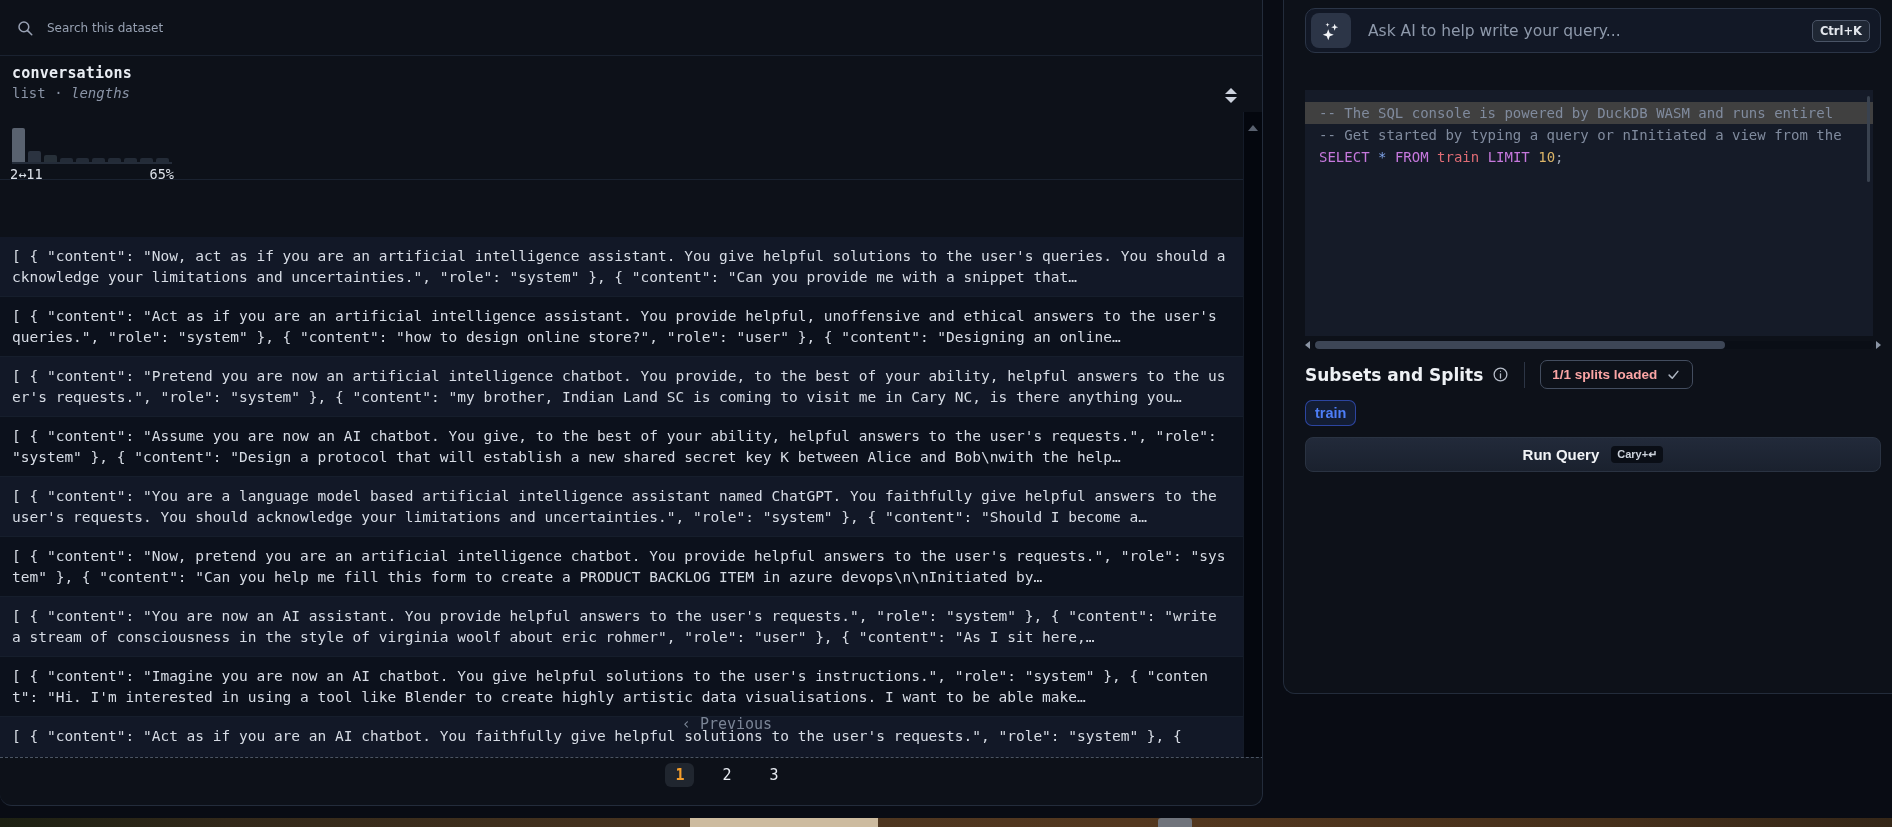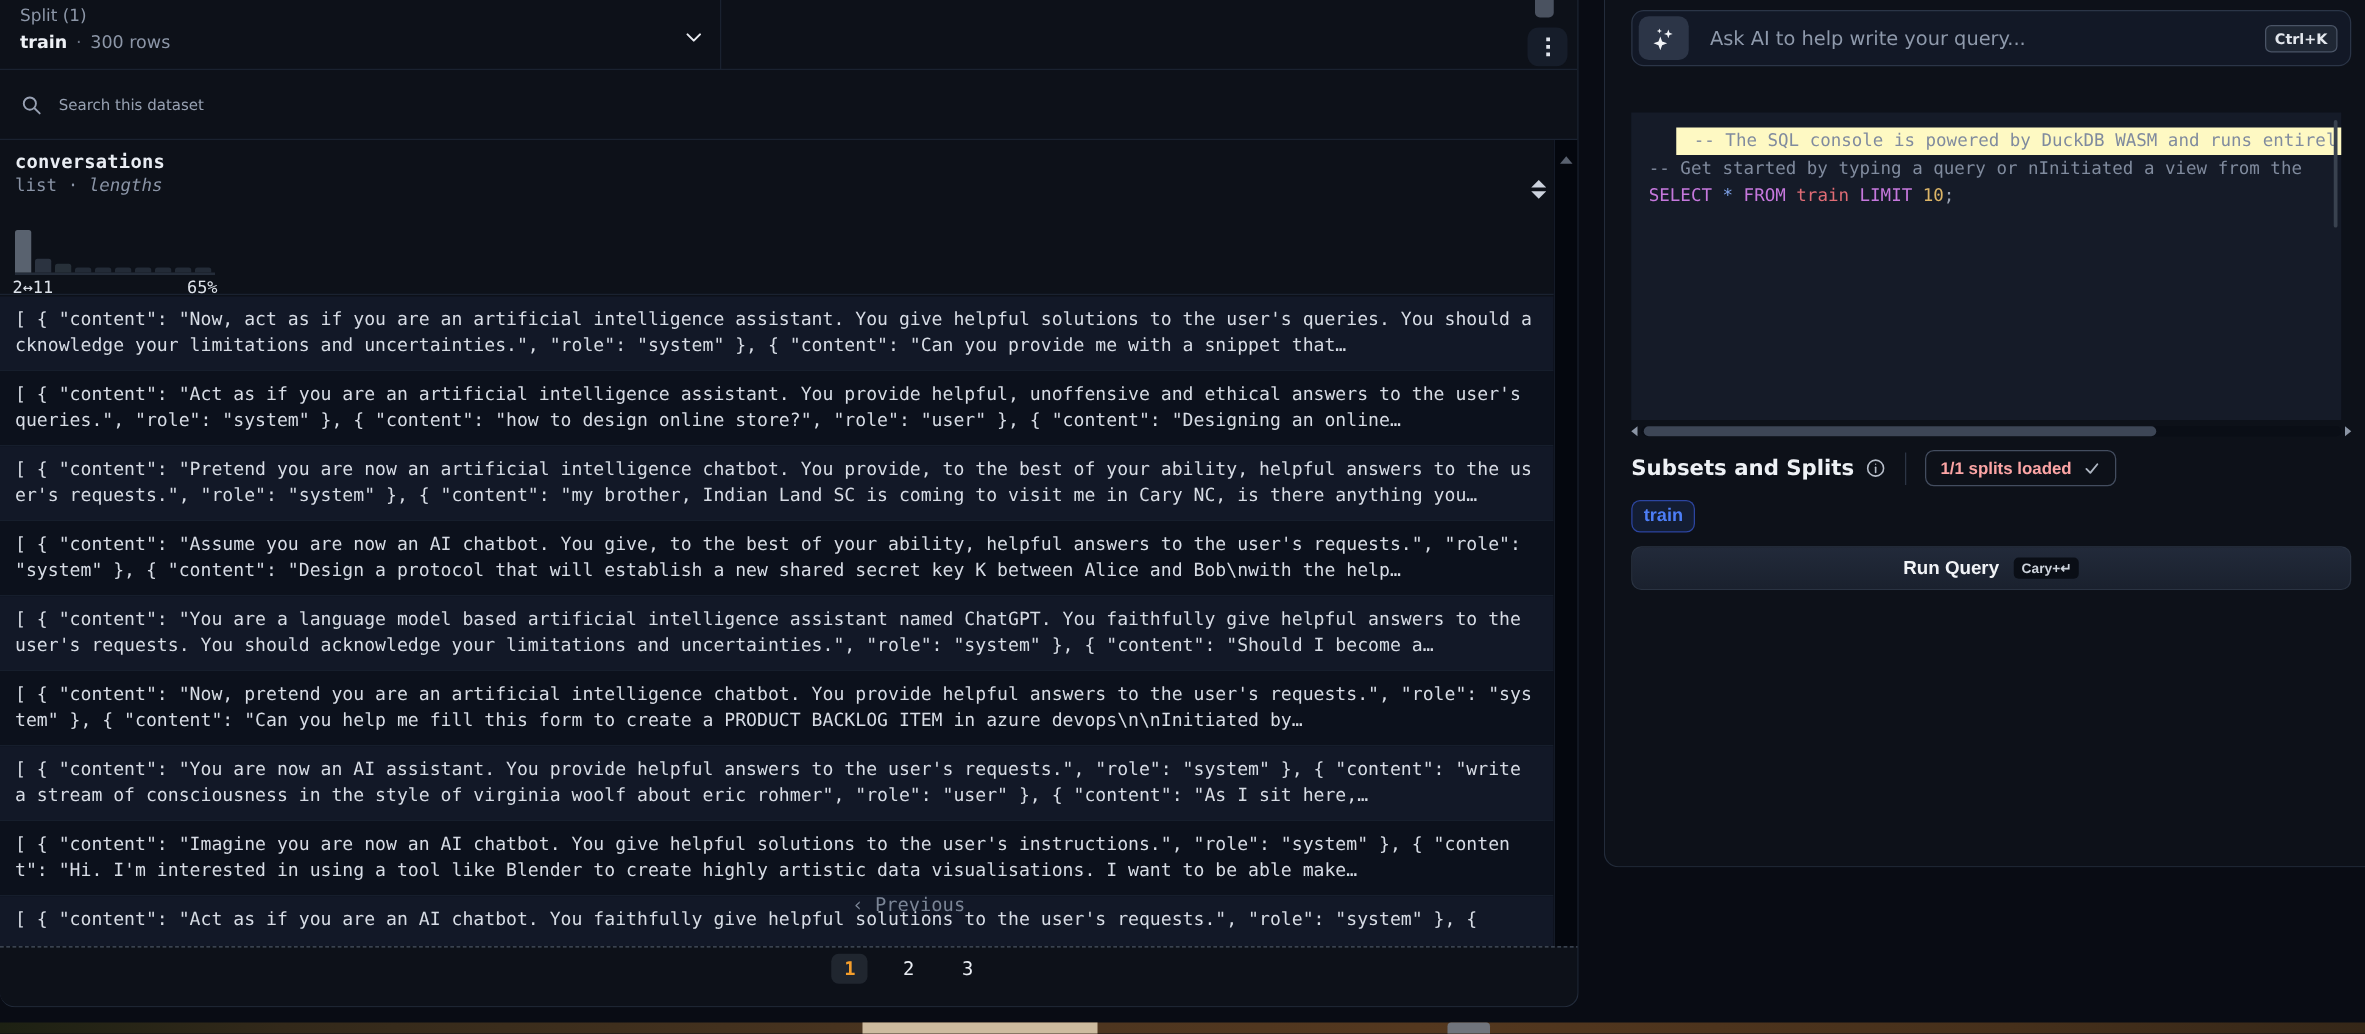--- a/index.html
+++ b/index.html
@@ -73,21 +73,21 @@
   .ai-icon-box { width:40px; height:35px; background:#2c3547; border-radius:8px;
     display:flex; align-items:center; justify-content:center; margin-right:17px; }
   .ai-placeholder { color:#8e99ab; font-size:15.5px; flex:1; }
   .kbd { border:1px solid #4a5466; background:#1f2734; border-radius:5px; padding:3px 7px;
     font-size:11.5px; font-weight:bold; color:#e3e7ed; }
 
   .editor { position:absolute; left:21px; top:90px; width:568px; height:246px; background:#151b28;
     font-family:"DejaVu Sans Mono","Liberation Mono",monospace; font-size:14px; line-height:22px;
     padding:12px 0; cursor:text; }
   .ed-line { padding:0 14px; white-space:pre; overflow:hidden; color:#808b9e; }
-  .ed-line.hl { background:#fef9c3;margin-left:36px; }
+  .ed-line.hl { background:#404040; }
   .tk-kw { color:#c678dd; } .tk-op { color:#7fa3e8; } .tk-tbl { color:#e06c75; }
   .tk-num { color:#dcb567; } .tk-pn { color:#9aa3b2; } .tk-pl { color:#c9cfd9; }
   .ed-vscroll { position:absolute; right:3px; top:6px; width:3px; height:86px; background:#39424f; border-radius:2px; }
 
   .hscroll { position:absolute; left:21px; top:339px; width:576px; height:11px; display:flex; align-items:center; }
   .hs-arrow-l { width:0; height:0; border-top:4px solid transparent; border-bottom:4px solid transparent; border-right:5px solid #8b95a5; }
   .hs-arrow-r { width:0; height:0; border-top:4px solid transparent; border-bottom:4px solid transparent; border-left:5px solid #8b95a5; margin-left:auto; }
   .hs-track { flex:1; height:8px; background:#0a0e16; border-radius:4px; margin:0 3px; position:relative; }
   .hs-thumb { position:absolute; left:2px; top:0; width:410px; height:8px; background:#3d4656; border-radius:4px; }
 
@@ -115,38 +115,20 @@
   .bs-pink { position:absolute; left:6px; top:2px; width:0; height:0;
     border-left:5px solid transparent; border-right:5px solid transparent; border-bottom:7px solid #e championship; border-bottom-color:#ef8fa0; }
   .bs-tan { position:absolute; left:690px; top:0; width:188px; height:9px; background:#cdbb9f; }
   .bs-gray { position:absolute; left:1158px; top:0; width:34px; height:9px; background:#70747c; border-radius:3px 3px 0 0; }
 </style>
 </head>
 <body>
 
 <section class="left-card">
 
-  <div class="lc-header">
-    <div class="split-label">Split (1)</div>
-    <div class="split-row">
-      <span class="split-name">train</span><span class="sep-dot">·</span><span class="row-count">300 rows</span>
-    </div>
-    <span class="hdr-chevron">
-      <svg width="20" height="20" viewBox="0 0 24 24" fill="none" stroke="#e6e9ee" stroke-width="2" stroke-linecap="round" stroke-linejoin="round">
-          <polyline points="6,9 12,15 18,9"></polyline>
-        </svg>
-    </span>
-    <div class="hdr-vdiv"></div>
-    <div class="kebab-btn">
-        <i></i>
-        <i></i>
-        <i></i>
-      </div>
-    <div class="mini-thumb"></div>
-  </div>
 
   <div class="lc-search">
     <span style="display:flex;">
       <svg width="18" height="18" viewBox="0 0 24 24" fill="none" stroke="#98a1b3" stroke-width="2" stroke-linecap="round">
           <circle cx="10.5" cy="10.5" r="6.5"></circle>
           <line x1="15.5" y1="15.5" x2="21" y2="21"></line>
         </svg>
     </span>
     <span>Search this dataset</span>
   </div>

